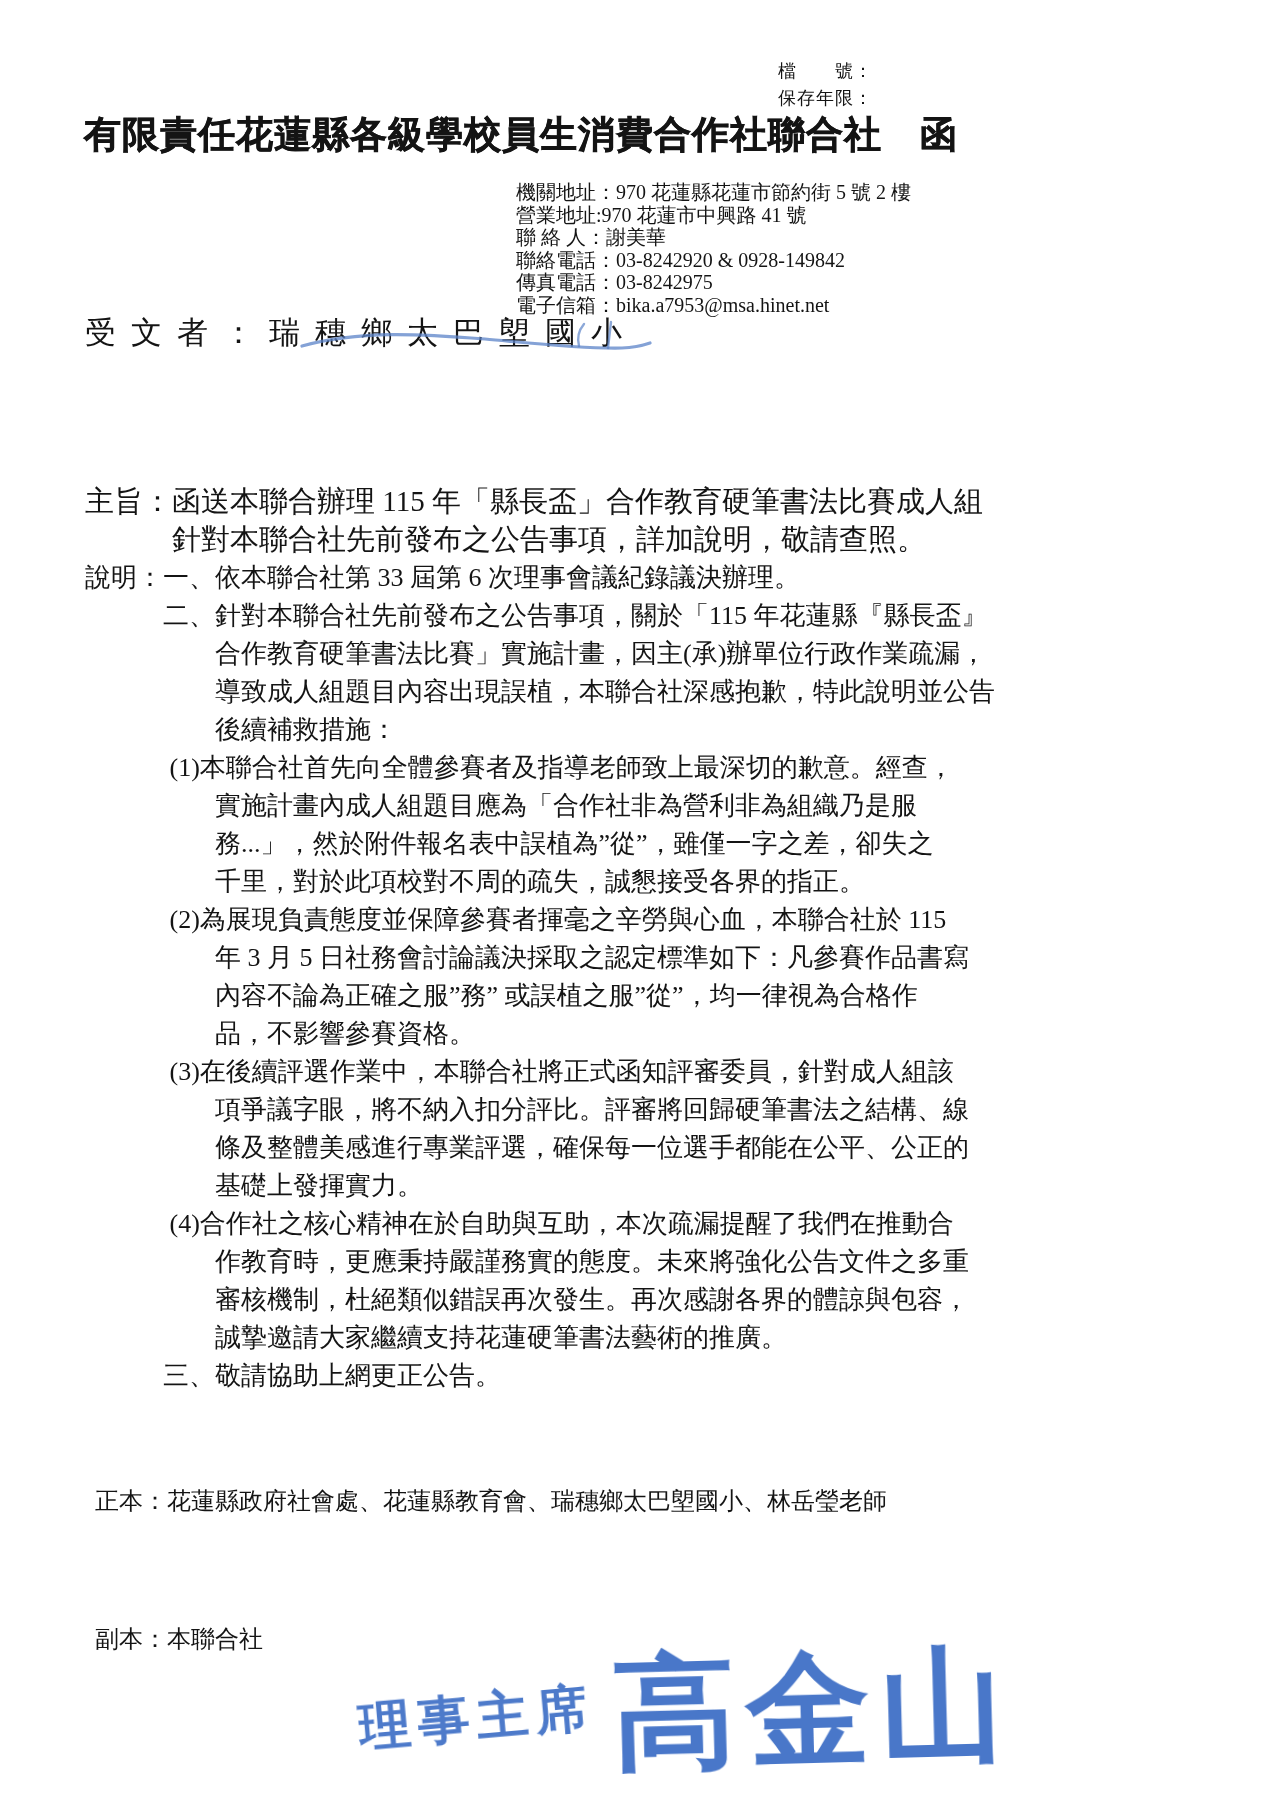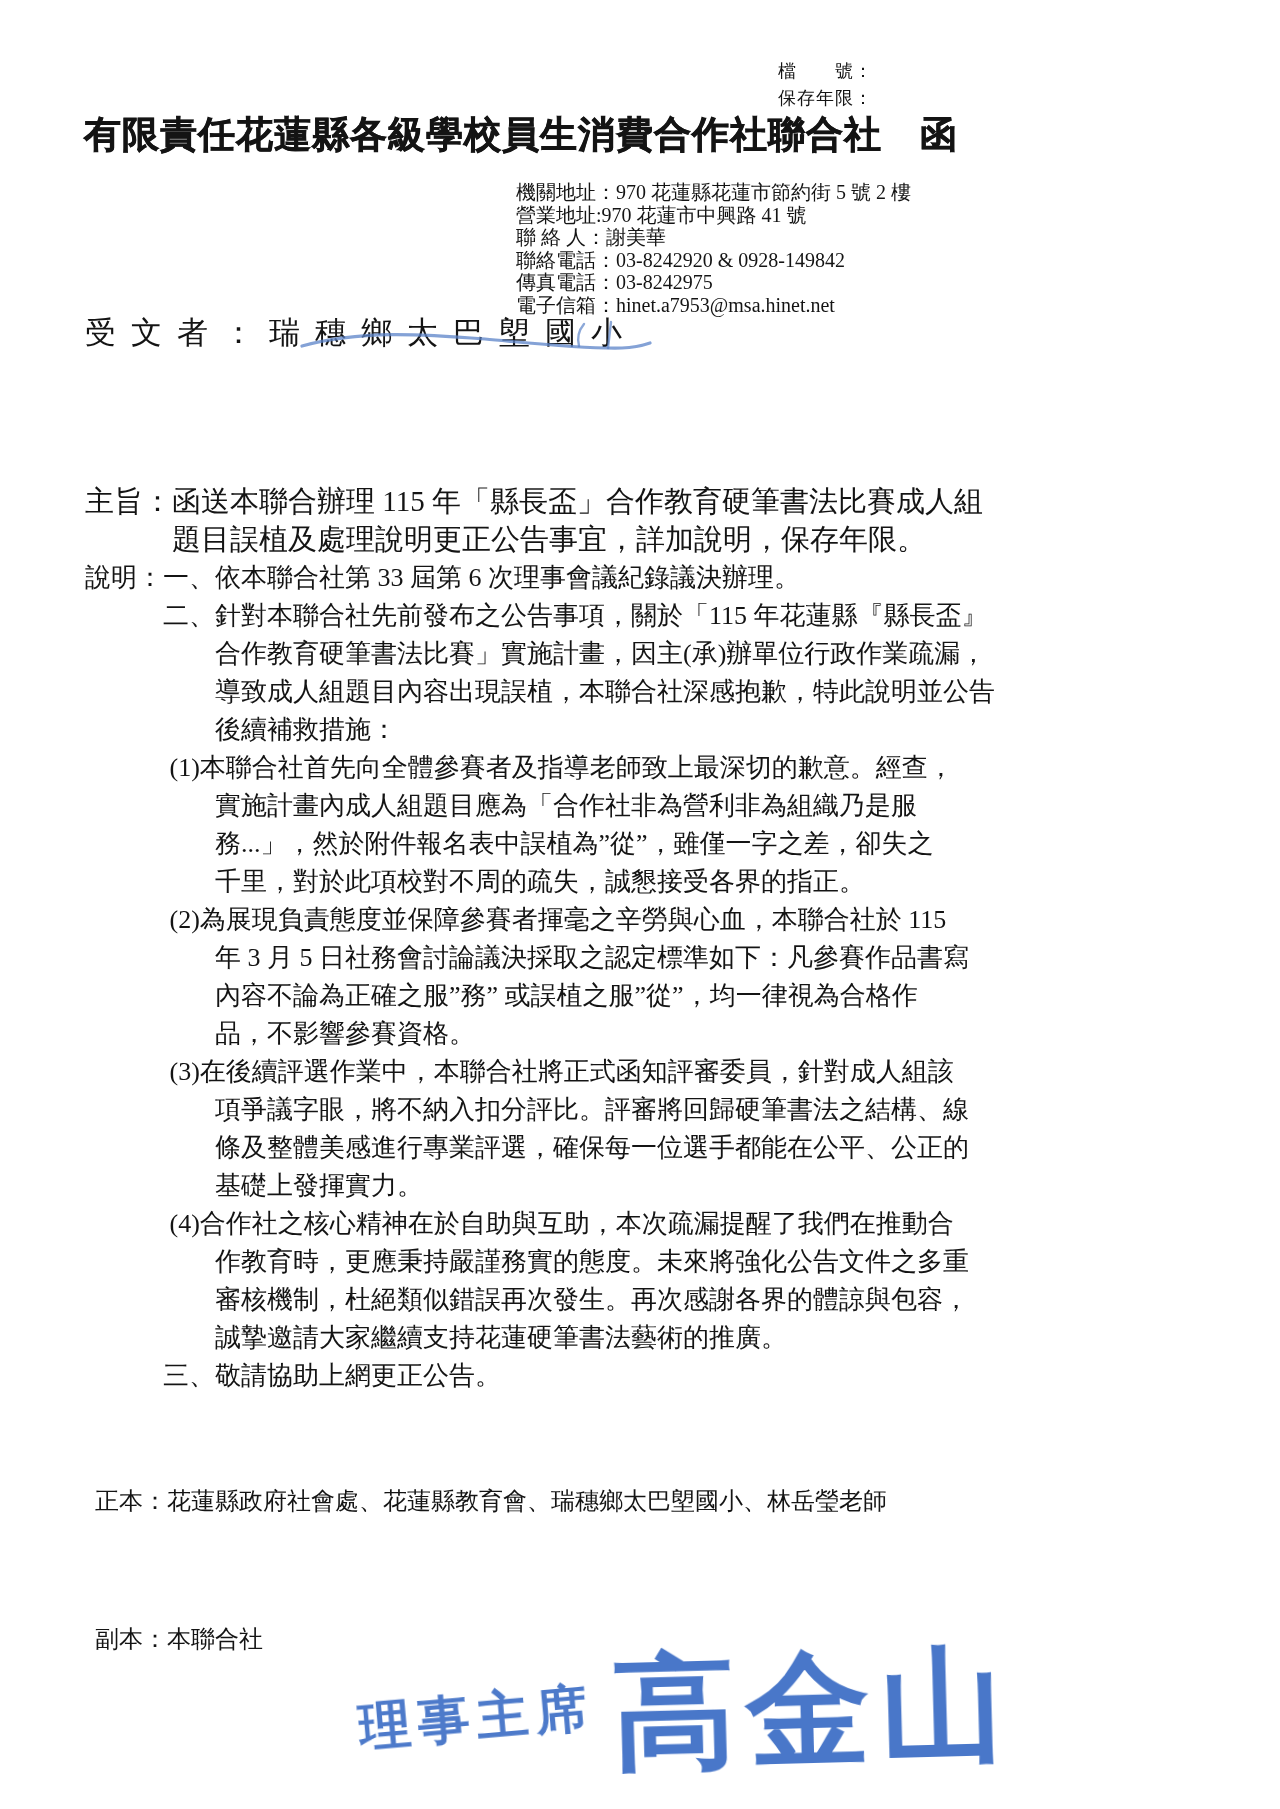--- a/index.html
+++ b/index.html
@@ -77,32 +77,32 @@
 
 <div class="page">
 
   <div class="file-block">
     <div>檔　　號：</div>
     <div>保存年限：</div>
   </div>
 
   <h1 class="doc-title">有限責任花蓮縣各級學校員生消費合作社聯合社　函</h1>
 
-  <div class="sender-info"><div class="line">機關地址：970 花蓮縣花蓮市節約街 5 號 2 樓</div><div class="line">營業地址:970 花蓮市中興路 41 號</div><div class="line">聯 絡 人：謝美華</div><div class="line">聯絡電話：03-8242920 &amp; 0928-149842</div><div class="line">傳真電話：03-8242975</div><div class="line">電子信箱：hinet.a7953@msa.hinet.net</div></div>
+  <div class="sender-info"><div class="line">機關地址：970 花蓮縣花蓮市節約街 5 號 2 樓</div><div class="line">營業地址:970 花蓮市中興路 41 號</div><div class="line">聯 絡 人：謝美華</div><div class="line">聯絡電話：03-8242920 &amp; 0928-149842</div><div class="line">傳真電話：03-8242975</div><div class="line">電子信箱：bika.a7953@msa.hinet.net</div></div>
 
   <div class="recipient">受文者：瑞穗鄉太巴塱國小</div>
 
   <svg class="pen-mark" viewBox="0 0 400 52" style="color: rgb(91, 131, 200);">
     <path d="M 22 34 C 80 18, 140 22, 205 27 C 250 31, 300 37, 342 36 C 355 35.5, 364 33, 370 31" fill="none" stroke="currentColor" stroke-width="3.2" stroke-linecap="round" opacity="0.75"></path>
     <path d="M 304 12 C 299 18, 297 26, 299 34" fill="none" stroke="currentColor" stroke-width="2.4" stroke-linecap="round" opacity="0.7"></path>
     <path d="M 331 10 L 328 36" fill="none" stroke="currentColor" stroke-width="2.4" stroke-linecap="round" opacity="0.7"></path>
   </svg>
 
 
-  <div class="subject"><div class="line">主旨：函送本聯合辦理 115 年「縣長盃」合作教育硬筆書法比賽成人組</div><div class="line">　　　題目誤植及處理說明更正公告事宜，詳加說明，保存年限。</div></div>
+  <div class="subject"><div class="line">主旨：函送本聯合辦理 115 年「縣長盃」合作教育硬筆書法比賽成人組</div><div class="line">　　　針對本聯合社先前發布之公告事項，詳加說明，敬請查照。</div></div>
 
   <div class="body-text"><div class="line">說明：一、依本聯合社第 33 屆第 6 次理事會議紀錄議決辦理。</div><div class="line">　　　二、針對本聯合社先前發布之公告事項，關於「115 年花蓮縣『縣長盃』</div><div class="line">　　　　　合作教育硬筆書法比賽」實施計畫，因主(承)辦單位行政作業疏漏，</div><div class="line">　　　　　導致成人組題目內容出現誤植，本聯合社深感抱歉，特此說明並公告</div><div class="line">　　　　　後續補救措施：</div><div class="line">　　　 (1)本聯合社首先向全體參賽者及指導老師致上最深切的歉意。經查，</div><div class="line">　　　　　實施計畫內成人組題目應為「合作社非為營利非為組織乃是服</div><div class="line">　　　　　務...」，然於附件報名表中誤植為”從”，雖僅一字之差，卻失之</div><div class="line">　　　　　千里，對於此項校對不周的疏失，誠懇接受各界的指正。</div><div class="line">　　　 (2)為展現負責態度並保障參賽者揮毫之辛勞與心血，本聯合社於 115</div><div class="line">　　　　　年 3 月 5 日社務會討論議決採取之認定標準如下：凡參賽作品書寫</div><div class="line">　　　　　內容不論為正確之服”務” 或誤植之服”從”，均一律視為合格作</div><div class="line">　　　　　品，不影響參賽資格。</div><div class="line">　　　 (3)在後續評選作業中，本聯合社將正式函知評審委員，針對成人組該</div><div class="line">　　　　　項爭議字眼，將不納入扣分評比。評審將回歸硬筆書法之結構、線</div><div class="line">　　　　　條及整體美感進行專業評選，確保每一位選手都能在公平、公正的</div><div class="line">　　　　　基礎上發揮實力。</div><div class="line">　　　 (4)合作社之核心精神在於自助與互助，本次疏漏提醒了我們在推動合</div><div class="line">　　　　　作教育時，更應秉持嚴謹務實的態度。未來將強化公告文件之多重</div><div class="line">　　　　　審核機制，杜絕類似錯誤再次發生。再次感謝各界的體諒與包容，</div><div class="line">　　　　　誠摯邀請大家繼續支持花蓮硬筆書法藝術的推廣。</div><div class="line">　　　三、敬請協助上網更正公告。</div></div>
 
   <div class="copies">
     <div>正本：花蓮縣政府社會處、花蓮縣教育會、瑞穗鄉太巴塱國小、林岳瑩老師</div>
     <div>副本：本聯合社</div>
   </div>
 
   <div class="stamp" style="color: rgb(58, 108, 197);">
     <span class="stamp-title">理事主席</span>

